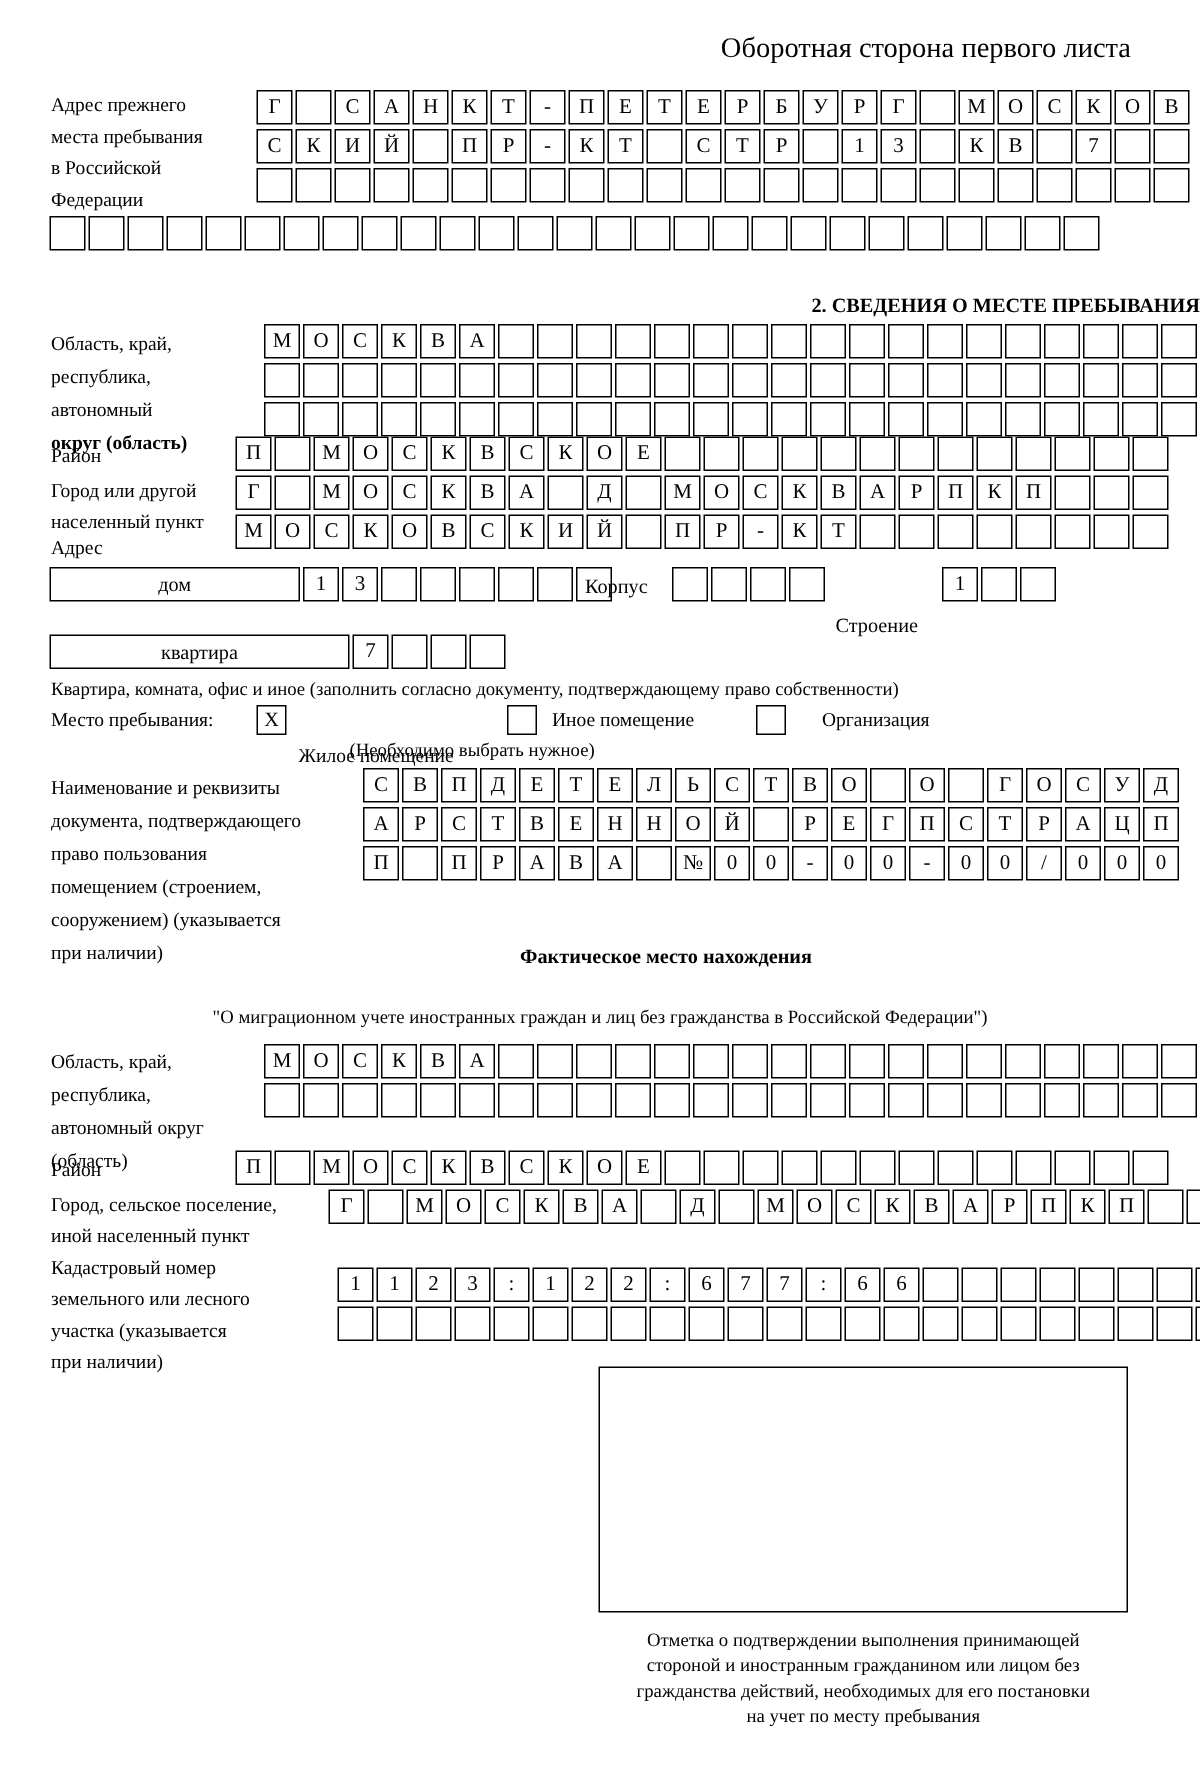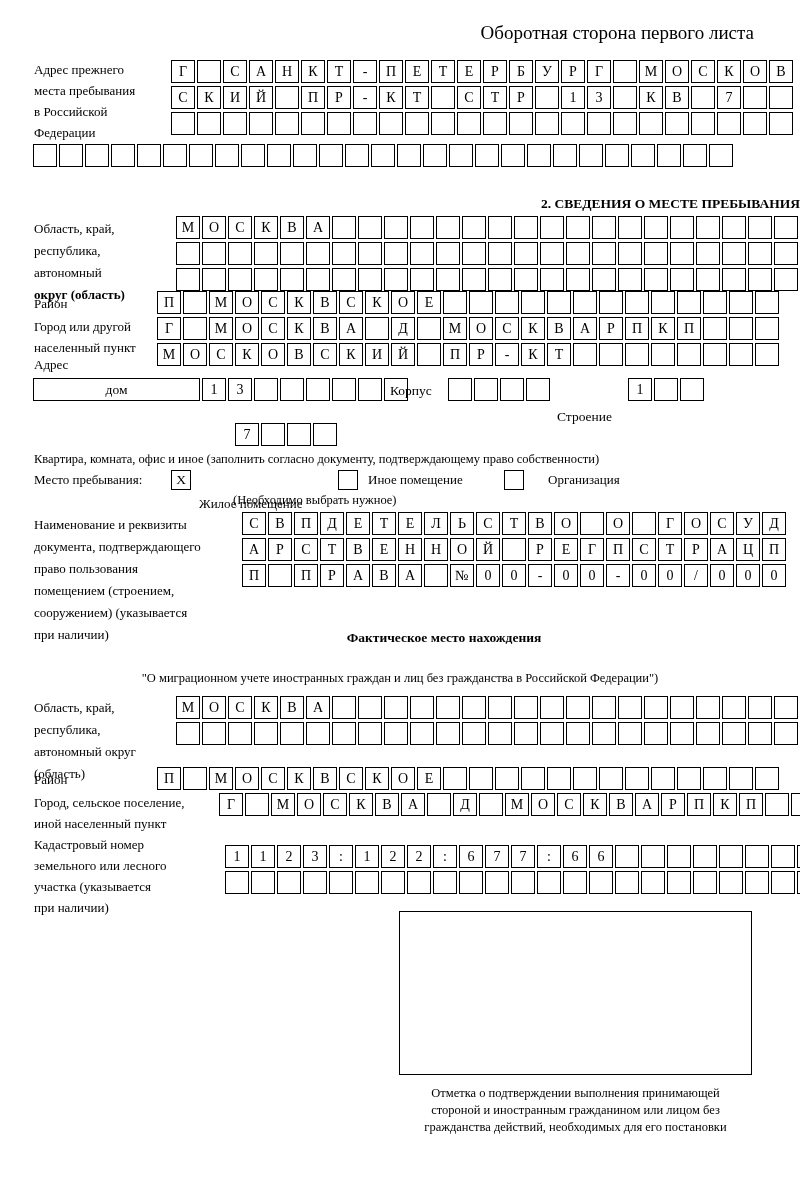--- a/index.html
+++ b/index.html
@@ -421,20 +421,21 @@
       <div class="cell"></div>
     </div>
   <div class="inline-lbl" style="left:557px; top:378px;margin-top:27px;">Строение</div>
   <div class="cells" id="sr-r0" style="left:628px; top:378px;">
       <div class="cell">1</div>
       <div class="cell"></div>
       <div class="cell"></div>
     </div>
 
 
+  <div class="wbox" style="left:33px; top:423px; width:200px;">квартира</div>
   <div class="cells" id="fl-r0" style="left:235px; top:423px;">
       <div class="cell">7</div>
       <div class="cell"></div>
       <div class="cell"></div>
       <div class="cell"></div>
     </div>
 
   <div class="lbl" style="left:34px; top:449px; font-size:12.5px;">Квартира, комната, офис и иное (заполнить согласно документу, подтверждающему право собственности)</div>
 
   <div class="lbl" style="left:34px; top:470px;">Место пребывания:</div>
@@ -693,14 +694,15 @@
       <div class="cell"></div>
       <div class="cell"></div>
       <div class="cell"></div>
       <div class="cell"></div>
     </div>
 
   <div class="stamp-box" style="left:399px; top:911px; width:353px; height:164px;"></div>
   <div class="footnote" style="left:399px; top:1102px; width:353px;">стороной и иностранным гражданином или лицом без</div>
   <div class="footnote" style="left:399px; top:1085px; width:353px;">Отметка о подтверждении выполнения принимающей</div>
   <div class="footnote" style="left:399px; top:1119px; width:353px;">гражданства действий, необходимых для его постановки</div>
+  <div class="footnote" style="left:399px; top:1136px; width:353px;">на учет по месту пребывания</div>
 
 </div>
 
 </body></html>

